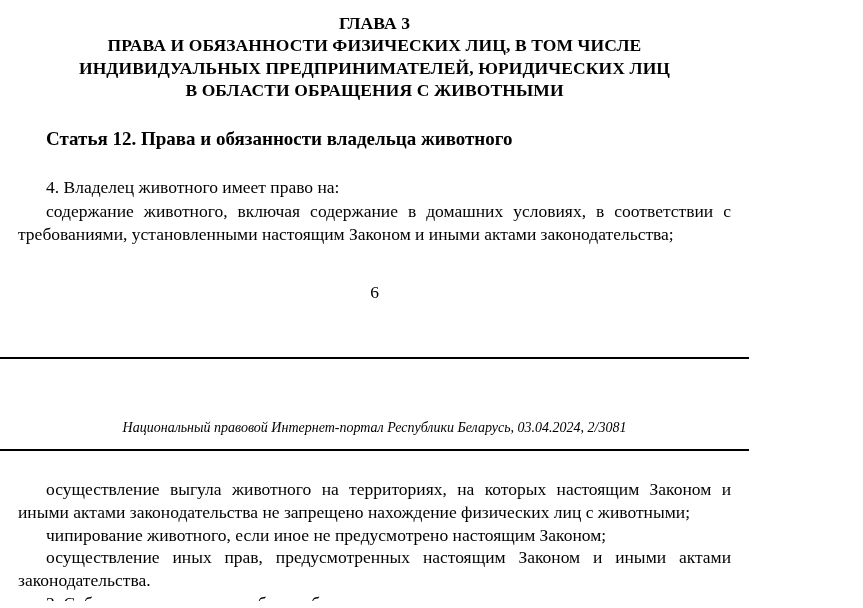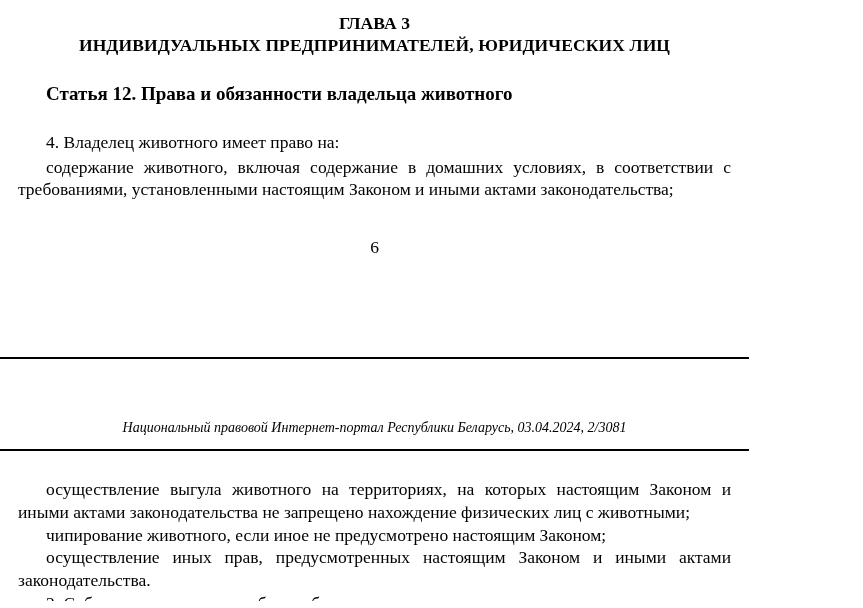--- a/index.html
+++ b/index.html
@@ -110,21 +110,23 @@
 </style>
 </head>
 <body>
 
 <div class="page">
 
   <div class="page-top">
 
     <div class="chapter-heading">
       <span class="line">ГЛАВА 3</span>
+      <span class="line">ПРАВА И ОБЯЗАННОСТИ ФИЗИЧЕСКИХ ЛИЦ, В ТОМ ЧИСЛЕ</span>
       <span class="line">ИНДИВИДУАЛЬНЫХ ПРЕДПРИНИМАТЕЛЕЙ, ЮРИДИЧЕСКИХ ЛИЦ</span>
+      <span class="line">В ОБЛАСТИ ОБРАЩЕНИЯ С ЖИВОТНЫМИ</span>
     </div>
 
     <div class="article-title">Статья 12. Права и обязанности владельца животного</div>
 
     <p class="body-par par-indent p-right-one">4. Владелец животного имеет право на:</p>
 
     <p class="body-par par-indent p-content">содержание животного, включая содержание в домашних условиях, в соответствии с требованиями, установленными настоящим Законом и иными актами законодательства;</p>
 
     <div class="page-number">6</div>
 

